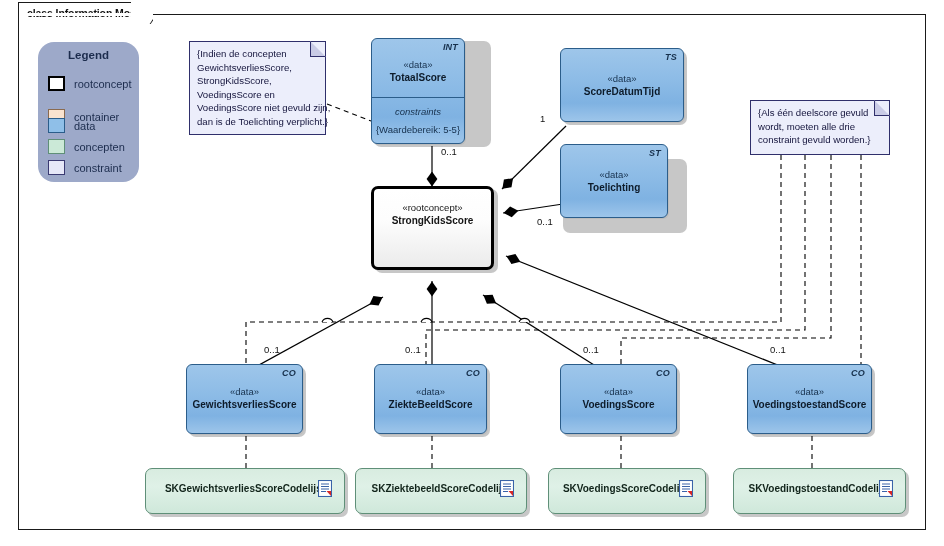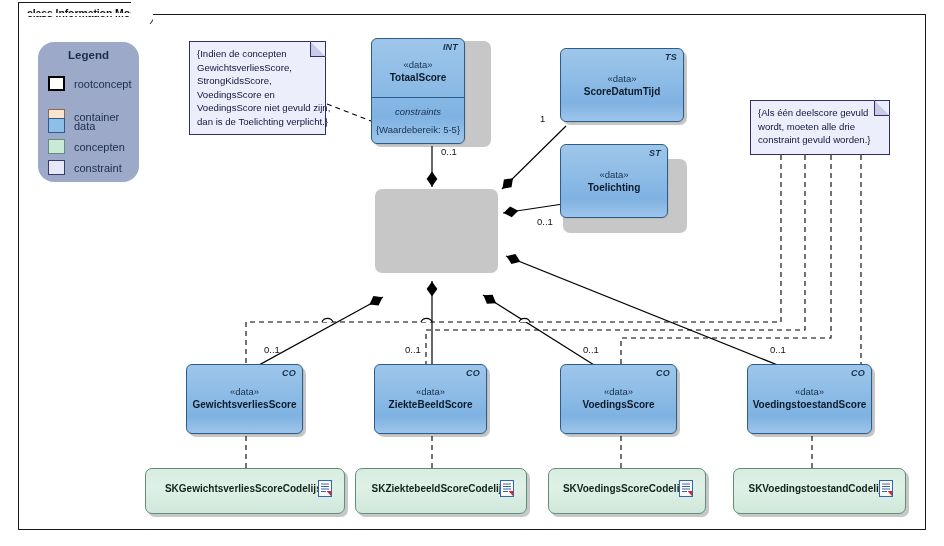--- a/index.html
+++ b/index.html
@@ -197,20 +197,26 @@
   <div class="node cls-data" style="left:560px;top:144px;width:108px;height:74px;">
     <span class="typ-marker">ST</span>
     <div class="cls-body" style="padding-top:23px;">
       <span class="stereo">«data»</span>
       <span class="cname">Toelichting</span>
     </div>
   </div>
   <span style="position:absolute;left:537px;top:216px;font-size:9.5px;color:#111;z-index:4;">0..1</span>
 
   <div class="shadow" style="left:375px;top:189px;width:123px;height:84px;"></div>
+  <div class="node cls-root" style="left:371px;top:186px;width:123px;height:84px;">
+    <div class="cls-body" style="padding-top:12px;">
+      <span class="stereo">«rootconcept»</span>
+      <span class="cname">StrongKidsScore</span>
+    </div>
+  </div>
 
   <div class="shadow" style="left:189px;top:367px;width:117px;height:70px;"></div>
   <div class="node cls-data" style="left:186px;top:364px;width:117px;height:70px;">
     <span class="typ-marker">CO</span>
     <div class="cls-body" style="padding-top:20px;">
       <span class="stereo">«data»</span>
       <span class="cname">GewichtsverliesScore</span>
     </div>
   </div>
   <span style="position:absolute;left:264px;top:344px;font-size:9.5px;color:#111;z-index:4;">0..1</span>

